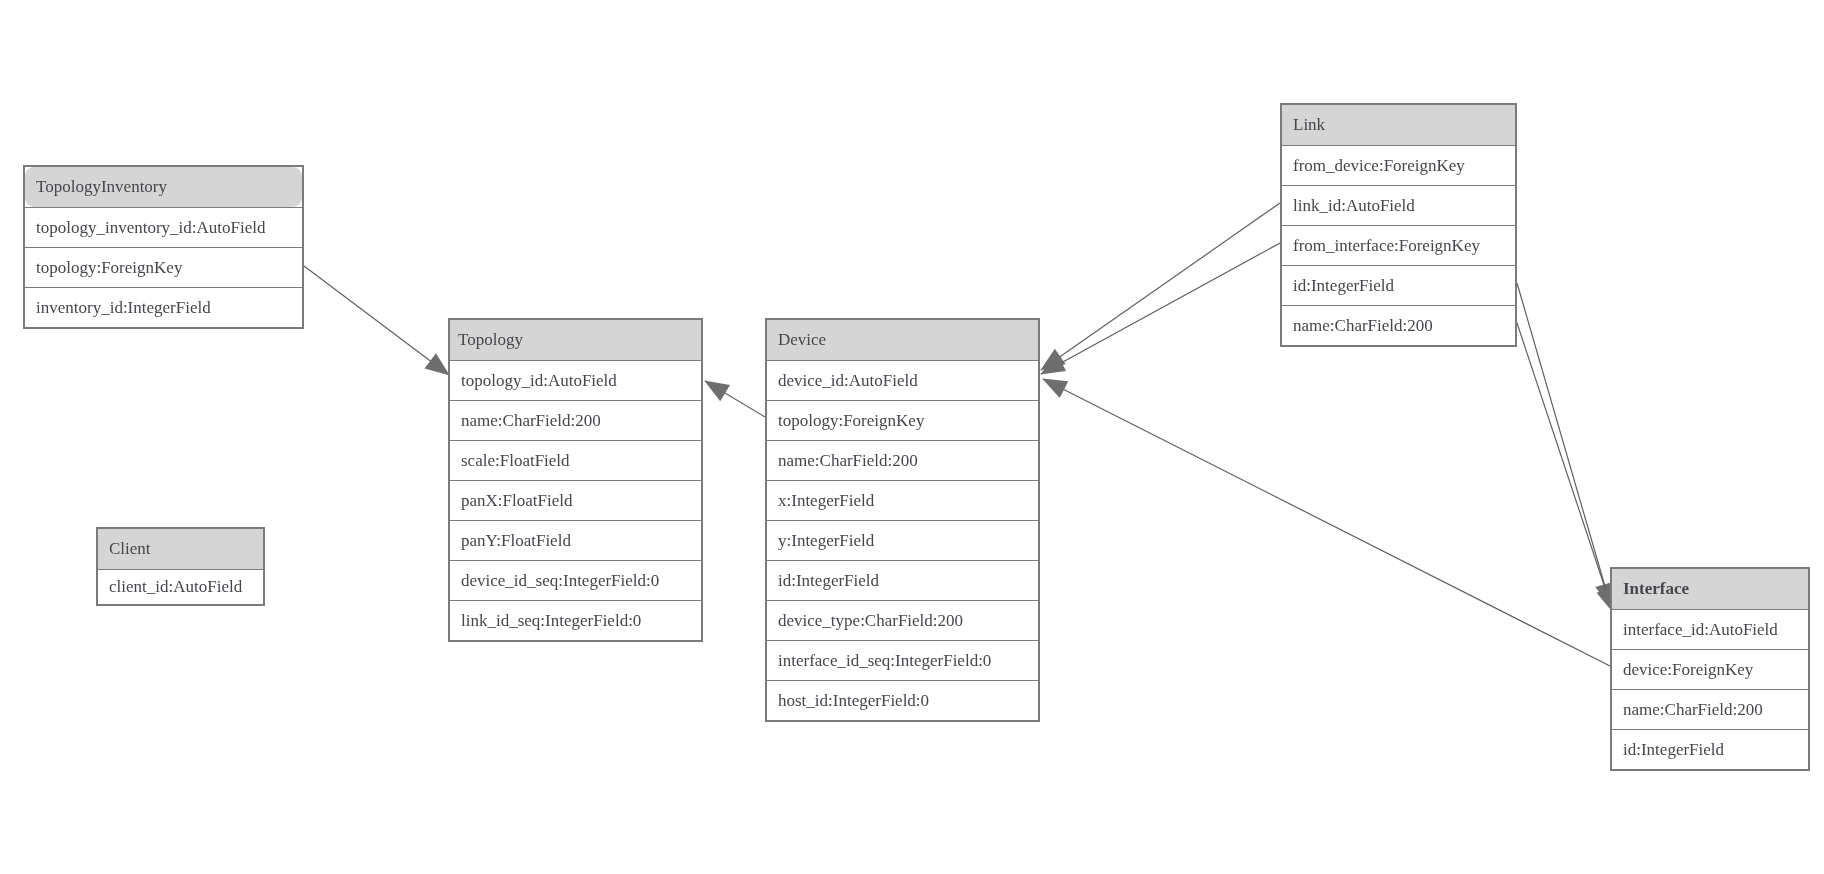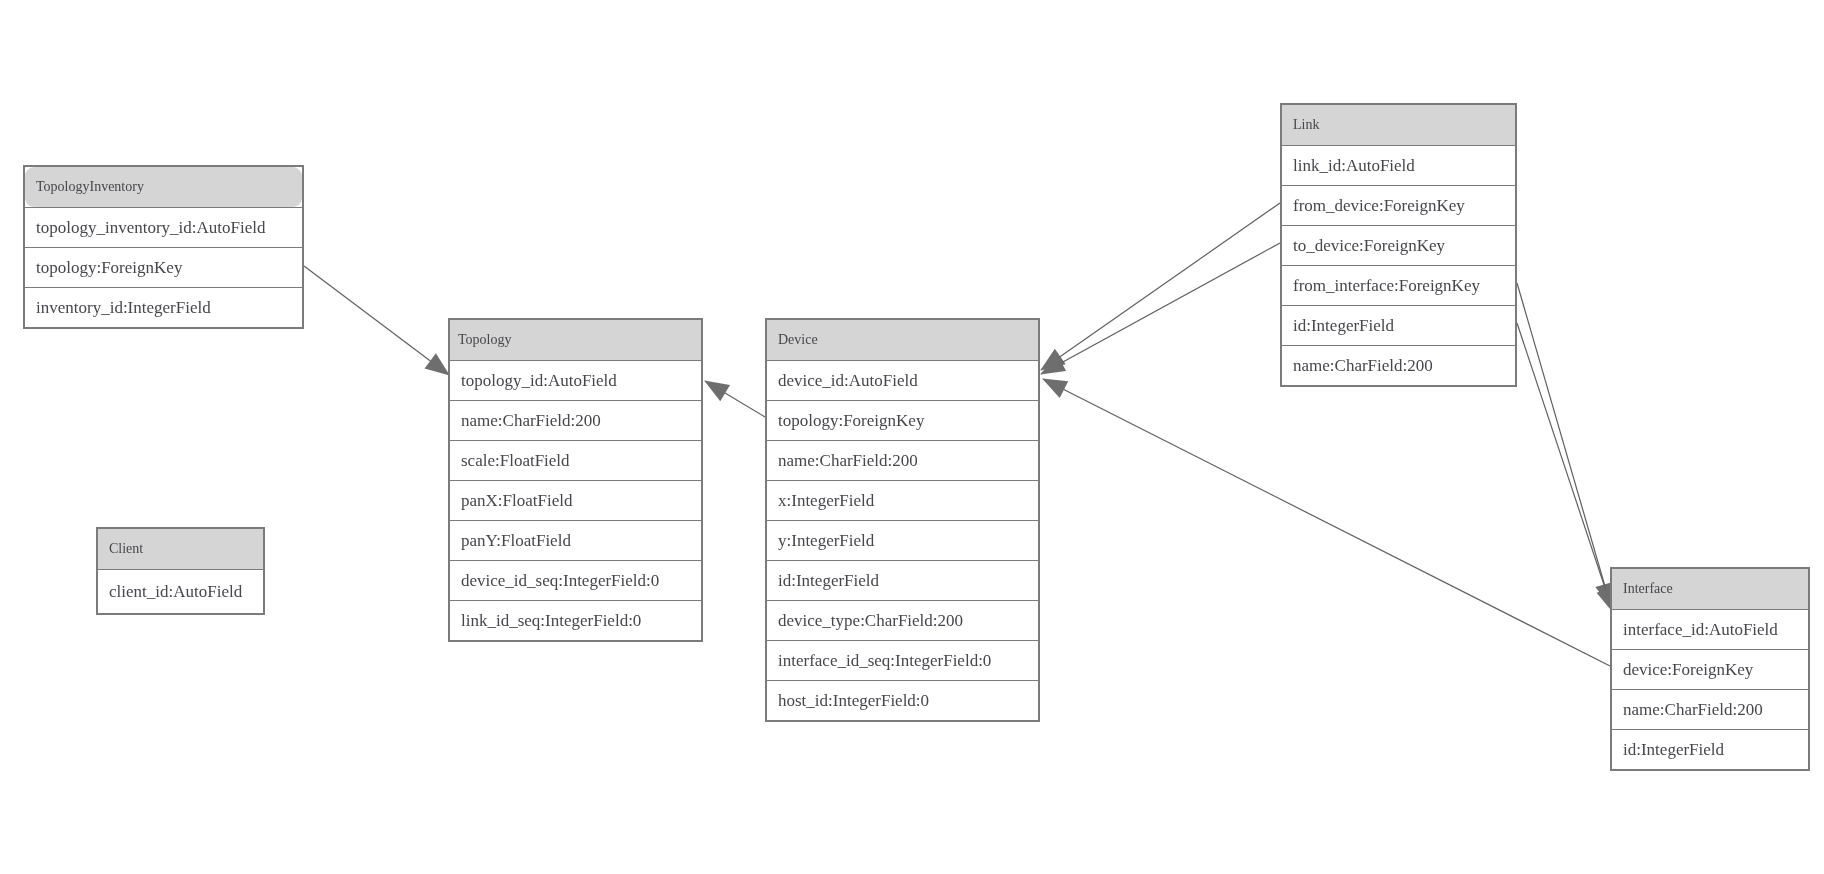--- a/index.html
+++ b/index.html
@@ -24,21 +24,21 @@
     position: absolute;
     border: 2px solid var(--border, #7b7b7b);
     background: #ffffff;
   }
   .entity-header {
     height: 40px;
     background: var(--header-fill, #d5d5d5);
     display: flex;
     align-items: center;
     padding: 0 11px;
-    font-size: 14px;
+    font-size: 17px;
     color: var(--text, #46464d);
     white-space: nowrap;
     overflow: hidden;
   }
   .entity-row {
     height: 40px;
     border-top: 1px solid var(--border, #7b7b7b);
     background: #ffffff;
     display: flex;
     align-items: center;
@@ -79,44 +79,43 @@
         <div class="entity-row" style="height: 40px;">topology_id:AutoField</div>
         <div class="entity-row" style="height: 40px;">name:CharField:200</div>
         <div class="entity-row" style="height: 40px;">scale:FloatField</div>
         <div class="entity-row" style="height: 40px;">panX:FloatField</div>
         <div class="entity-row" style="height: 40px;">panY:FloatField</div>
         <div class="entity-row" style="height: 40px;">device_id_seq:IntegerField:0</div>
         <div class="entity-row" style="height: 40px;">link_id_seq:IntegerField:0</div>
       </div>
       <div class="entity" style="left: 96px; top: 527px; width: 169px;">
         <div class="entity-header" style="height: 40px;">Client</div>
-        <div class="entity-row" style="height: 44px;">client_id:AutoField</div>
+        <div class="entity-row" style="height: 35px;">client_id:AutoField</div>
       </div>
       <div class="entity" style="left: 765px; top: 318px; width: 275px;">
         <div class="entity-header" style="height: 40px;">Device</div>
         <div class="entity-row" style="height: 40px;">device_id:AutoField</div>
         <div class="entity-row" style="height: 40px;">topology:ForeignKey</div>
         <div class="entity-row" style="height: 40px;">name:CharField:200</div>
         <div class="entity-row" style="height: 40px;">x:IntegerField</div>
         <div class="entity-row" style="height: 40px;">y:IntegerField</div>
         <div class="entity-row" style="height: 40px;">id:IntegerField</div>
         <div class="entity-row" style="height: 40px;">device_type:CharField:200</div>
         <div class="entity-row" style="height: 40px;">interface_id_seq:IntegerField:0</div>
         <div class="entity-row" style="height: 40px;">host_id:IntegerField:0</div>
       </div>
       <div class="entity" style="left: 1280px; top: 103px; width: 237px;">
         <div class="entity-header" style="height: 40px;">Link</div>
+        <div class="entity-row" style="height: 40px;">from_device:ForeignKey</div>
         <div class="entity-row" style="height: 40px;">link_id:AutoField</div>
-        <div class="entity-row" style="height: 40px;">from_device:ForeignKey</div>
-        <div class="entity-row" style="height: 40px;">to_device:ForeignKey</div>
         <div class="entity-row" style="height: 40px;">from_interface:ForeignKey</div>
         <div class="entity-row" style="height: 40px;">id:IntegerField</div>
         <div class="entity-row" style="height: 40px;">name:CharField:200</div>
       </div>
       <div class="entity" style="left: 1610px; top: 567px; width: 200px;">
-        <div class="entity-header" style="height: 40px;">Interface</div>
+        <div class="entity-header" style="height: 40px; font-weight: bold;">Interface</div>
         <div class="entity-row" style="height: 40px;">interface_id:AutoField</div>
         <div class="entity-row" style="height: 40px;">device:ForeignKey</div>
         <div class="entity-row" style="height: 40px;">name:CharField:200</div>
         <div class="entity-row" style="height: 40px;">id:IntegerField</div>
       </div>
     </div>
 </div>
 
 </body></html>

